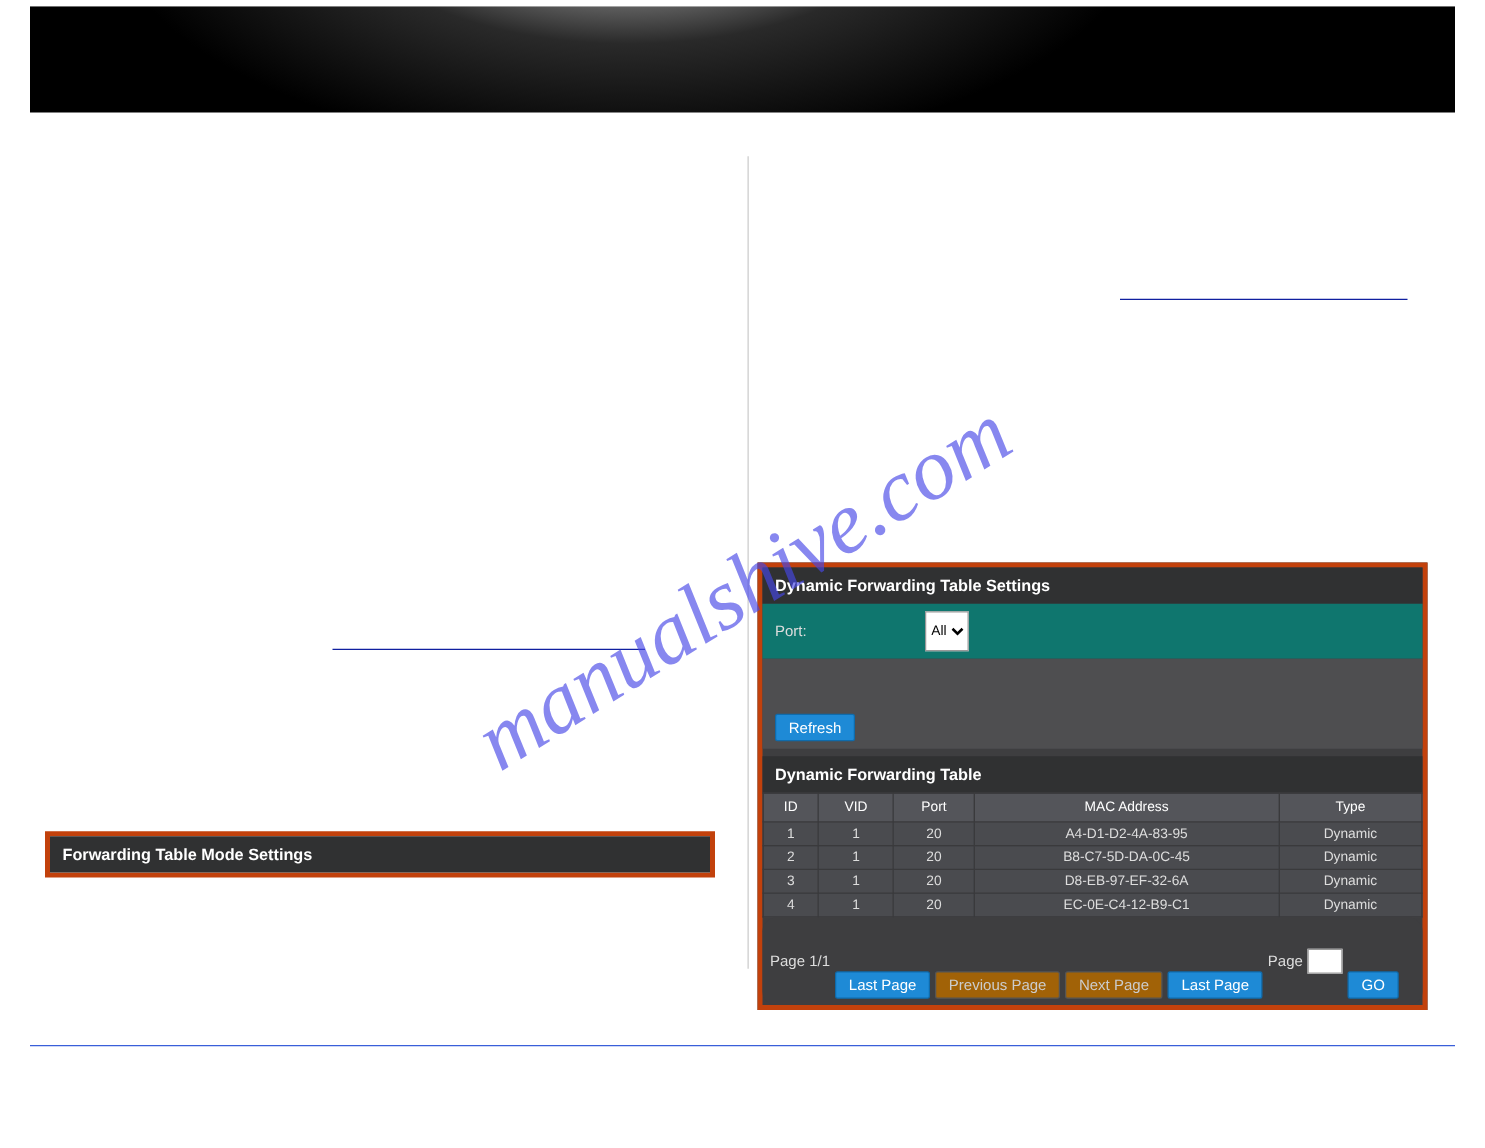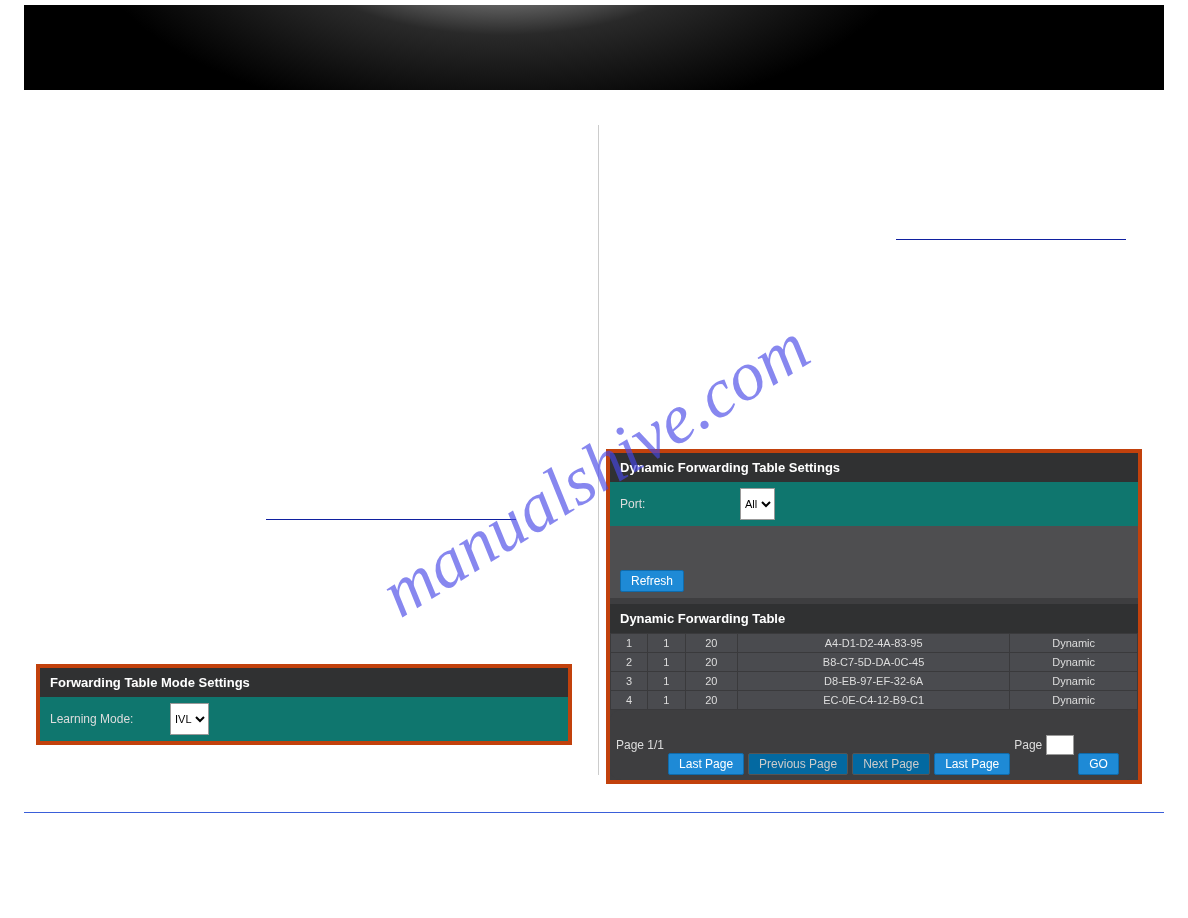--- a/index.html
+++ b/index.html
@@ -84,21 +84,21 @@
     background: #1e8ad6;
     color: #fff;
     border: 1px solid #0f6bab;
     padding: 3px 10px;
     font-size: 12px;
     border-radius: 2px;
     cursor: pointer;
     margin-top: 38px;
   }
   .btn.disabled {
-    background: #0369a1;
+    background: #a16207;
     border-color: #555;
     color: #ccc;
   }
   table.data {
     border-collapse: collapse;
     width: 100%;
     font-size: 11px;
   }
   table.data th {
     background: #54555a;
@@ -152,26 +152,20 @@
 
 <div class="columns">
 
   <div class="col">
     <div style="height:350px;"></div>
     <div class="link-placeholder" style="width:250px;margin-left:230px;"></div>
     <div style="height:140px;"></div>
 
     <div class="panel">
       <div class="panel-title">Forwarding Table Mode Settings</div>
-      <div class="panel-row">
-        <label>Learning Mode:</label>
-        <select>
-          <option>IVL</option>
-        </select>
-      </div>
     </div>
   </div>
 
   <div class="col">
     <div style="height:70px;"></div>
     <div class="link-placeholder" style="width:230px;margin-left:290px;"></div>
     <div style="height:205px;"></div>
 
     <div class="panel">
       <div class="panel-title">Dynamic Forwarding Table Settings</div>
@@ -181,20 +175,27 @@
           <option>All</option>
         </select>
       </div>
       <div style="padding:6px 10px;background:#4e4e50;">
         <button class="btn">Refresh</button>
       </div>
 
       <div class="panel-title" style="margin-top:6px;">Dynamic Forwarding Table</div>
       <table class="data">
         <tbody>
+            <tr>
+          <th>ID</th>
+          <th>VID</th>
+          <th>Port</th>
+          <th>MAC Address</th>
+          <th>Type</th>
+        </tr>
         <tr>
           <td>1</td>
           <td>1</td>
           <td>20</td>
           <td>A4-D1-D2-4A-83-95</td>
           <td>Dynamic</td>
         </tr>
         <tr>
           <td>2</td>
           <td>1</td>

